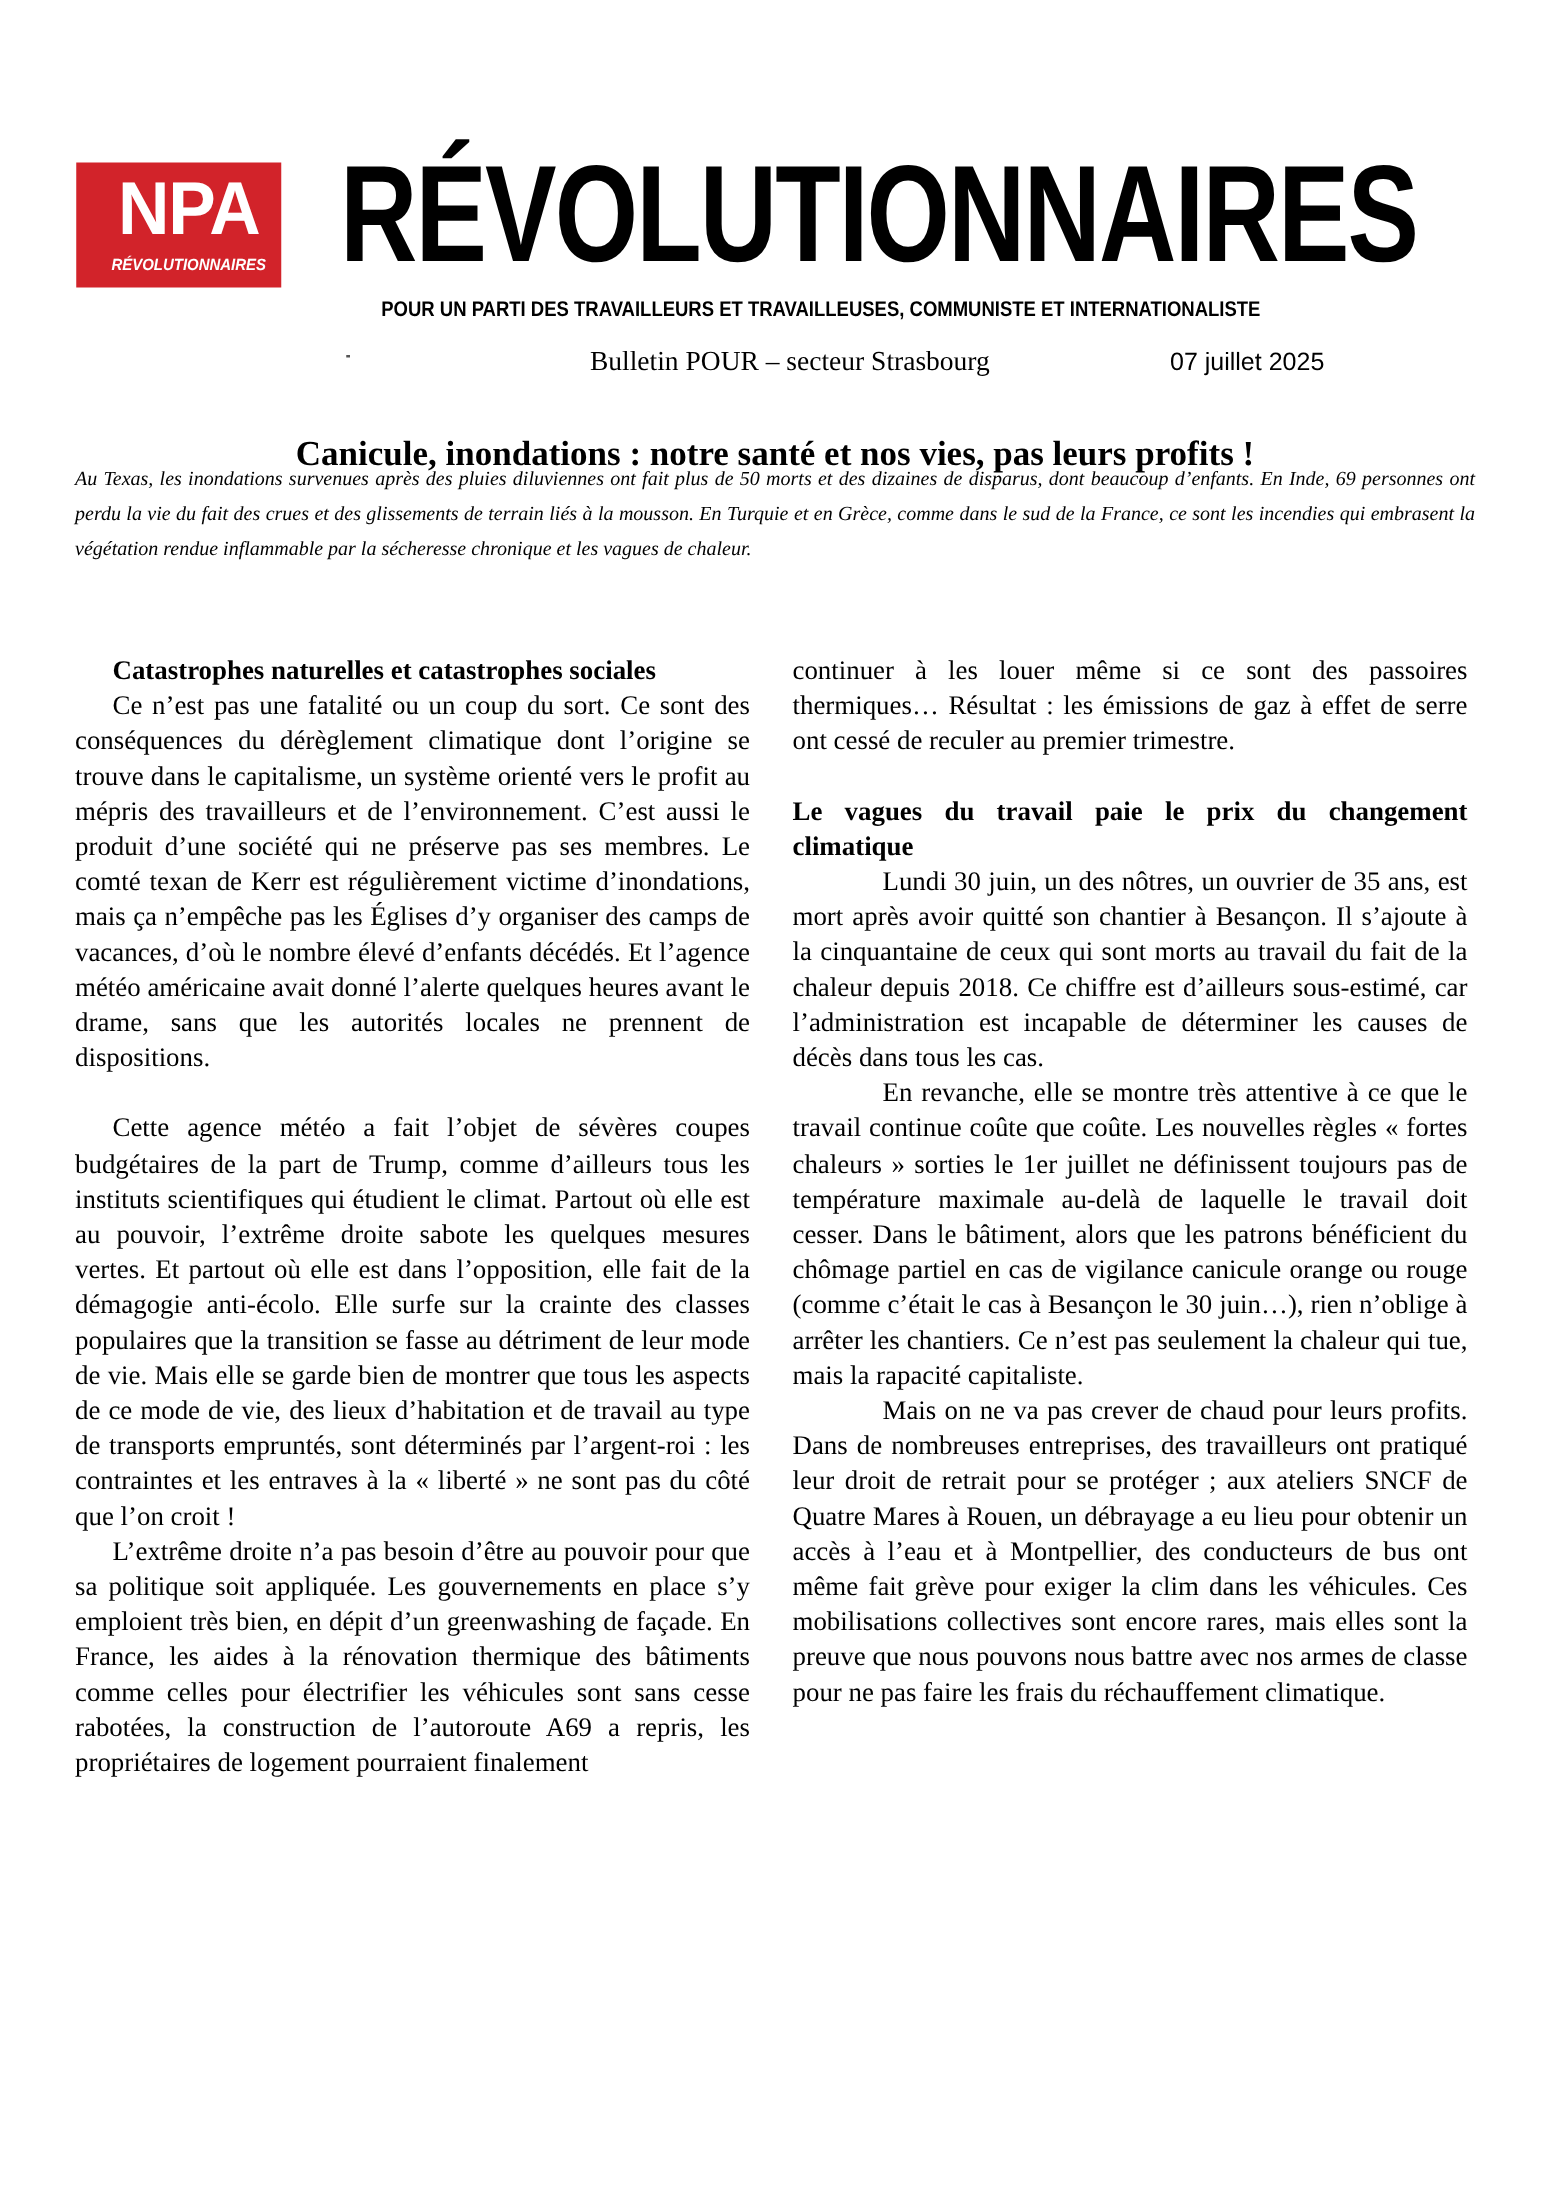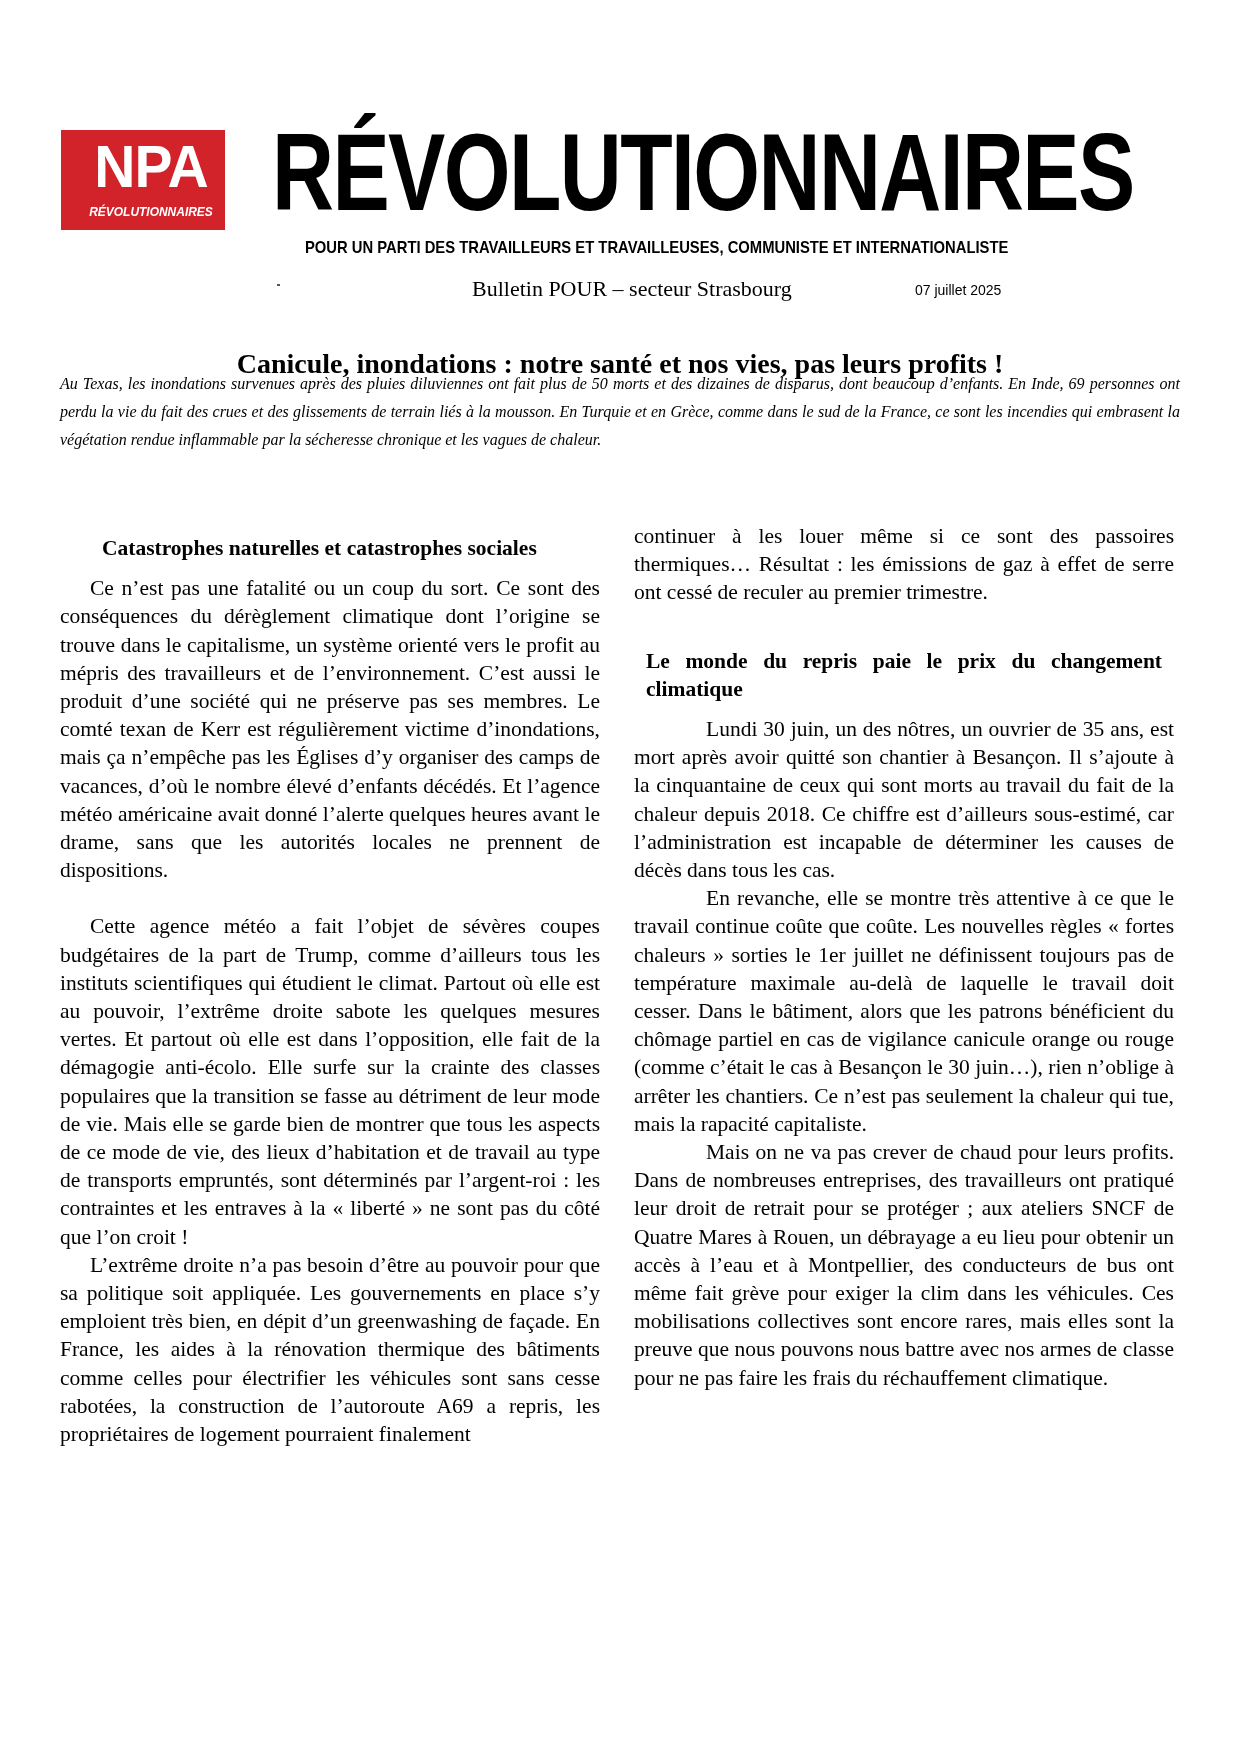--- a/index.html
+++ b/index.html
@@ -35,22 +35,22 @@
   }
   .masthead-dash {
     position: absolute; left: 277px; top: 284px; width: 3px; height: 2px; background: #555;
   }
   .bulletin-line {
     position: absolute; left: 472px; top: 275px;
     font-family: "Liberation Serif", serif; font-size: 22px; line-height: 28px;
     white-space: nowrap;
   }
   .bulletin-date {
-    position: absolute; left: 915px; top: 279px;
-    font-family: "Liberation Sans", sans-serif; font-size: 14px; line-height: 22px;
+    position: absolute; left: 936px; top: 279px;
+    font-family: "Liberation Sans", sans-serif; font-size: 20px; line-height: 22px;
     white-space: nowrap;
   }
 
   .headline {
     position: absolute; left: 60px; top: 327px; width: 1120px; text-align: center;
     font-family: "Liberation Serif", serif; font-weight: bold; font-size: 28px;
     line-height: 36px; white-space: nowrap;
   }
   .lede {
     position: absolute; left: 60px; top: 370px; width: 1120px;
@@ -60,21 +60,21 @@
 
   .col {
     position: absolute; top: 522px; width: 540px;
     font-family: "Liberation Serif", serif; font-size: 21.5px; line-height: 28.2px;
   }
   .col-left { left: 60px; }
   .col-right { left: 634px; top: 522px; }
 
   .col h2 {
     font-family: "Liberation Serif", serif; font-weight: bold; font-size: 21.5px;
-    line-height: 28.2px; margin: 12px; text-align: justify;
+    line-height: 28.2px; margin: 0; text-align: justify;
   }
   .col h2.indent { text-indent: 30px; }
   .col p {
     margin: 0; text-align: justify;
   }
   .col p.ind { text-indent: 30px; }
   .col p.ind-wide { text-indent: 72px; }
   .gap { height: 28px; }
 </style>
 </head>
@@ -98,17 +98,17 @@
   <h2 class="indent">Catastrophes naturelles et catastrophes sociales</h2>
   <p class="ind">Ce n’est pas une fatalité ou un coup du sort. Ce sont des conséquences du dérèglement climatique dont l’origine se trouve dans le capitalisme, un système orienté vers le profit au mépris des travailleurs et de l’environnement. C’est aussi le produit d’une société qui ne préserve pas ses membres. Le comté texan de Kerr est régulièrement victime d’inondations, mais ça n’empêche pas les Églises d’y organiser des camps de vacances, d’où le nombre élevé d’enfants décédés. Et l’agence météo américaine avait donné l’alerte quelques heures avant le drame, sans que les autorités locales ne prennent de dispositions.</p>
   <div class="gap"></div>
   <p class="ind">Cette agence météo a fait l’objet de sévères coupes budgétaires de la part de Trump, comme d’ailleurs tous les instituts scientifiques qui étudient le climat. Partout où elle est au pouvoir, l’extrême droite sabote les quelques mesures vertes. Et partout où elle est dans l’opposition, elle fait de la démagogie anti-écolo. Elle surfe sur la crainte des classes populaires que la transition se fasse au détriment de leur mode de vie. Mais elle se garde bien de montrer que tous les aspects de ce mode de vie, des lieux d’habitation et de travail au type de transports empruntés, sont déterminés par l’argent-roi : les contraintes et les entraves à la « liberté » ne sont pas du côté que l’on croit !</p>
   <p class="ind">L’extrême droite n’a pas besoin d’être au pouvoir pour que sa politique soit appliquée. Les gouvernements en place s’y emploient très bien, en dépit d’un greenwashing de façade. En France, les aides à la rénovation thermique des bâtiments comme celles pour électrifier les véhicules sont sans cesse rabotées, la construction de l’autoroute A69 a repris, les propriétaires de logement pourraient finalement</p>
 </div>
 
 <div class="col col-right">
   <p>continuer à les louer même si ce sont des passoires thermiques… Résultat : les émissions de gaz à effet de serre ont cessé de reculer au premier trimestre.</p>
   <div class="gap"></div>
-  <h2>Le monde du repris paie le prix du changement climatique</h2>
+  <h2>Le vagues du travail paie le prix du changement climatique</h2>
   <p class="ind-wide">Lundi 30 juin, un des nôtres, un ouvrier de 35 ans, est mort après avoir quitté son chantier à Besançon. Il s’ajoute à la cinquantaine de ceux qui sont morts au travail du fait de la chaleur depuis 2018. Ce chiffre est d’ailleurs sous-estimé, car l’administration est incapable de déterminer les causes de décès dans tous les cas.</p>
   <p class="ind-wide">En revanche, elle se montre très attentive à ce que le travail continue coûte que coûte. Les nouvelles règles « fortes chaleurs » sorties le 1er juillet ne définissent toujours pas de température maximale au-delà de laquelle le travail doit cesser. Dans le bâtiment, alors que les patrons bénéficient du chômage partiel en cas de vigilance canicule orange ou rouge (comme c’était le cas à Besançon le 30 juin…), rien n’oblige à arrêter les chantiers. Ce n’est pas seulement la chaleur qui tue, mais la rapacité capitaliste.</p>
   <p class="ind-wide">Mais on ne va pas crever de chaud pour leurs profits. Dans de nombreuses entreprises, des travailleurs ont pratiqué leur droit de retrait pour se protéger ; aux ateliers SNCF de Quatre Mares à Rouen, un débrayage a eu lieu pour obtenir un accès à l’eau et à Montpellier, des conducteurs de bus ont même fait grève pour exiger la clim dans les véhicules. Ces mobilisations collectives sont encore rares, mais elles sont la preuve que nous pouvons nous battre avec nos armes de classe pour ne pas faire les frais du réchauffement climatique.</p>
 </div>
 
 </body></html>

